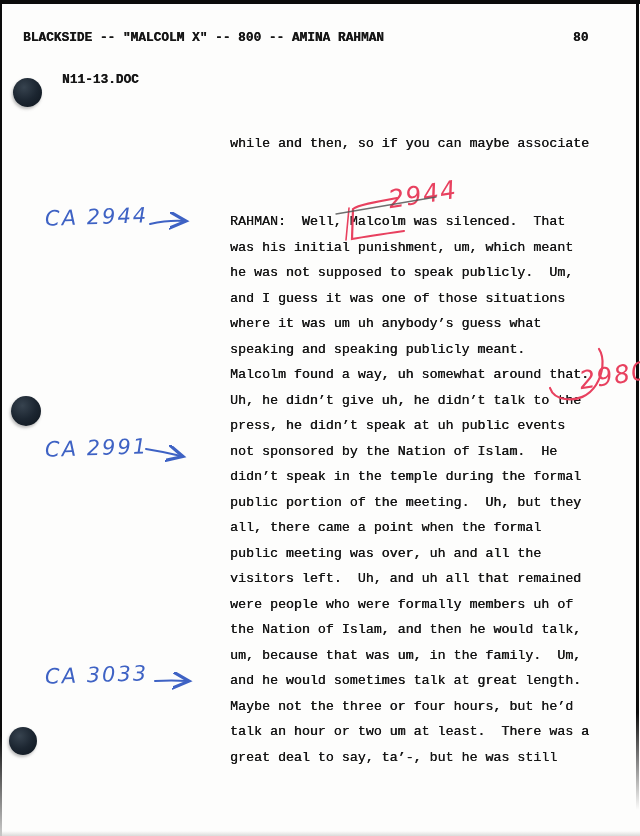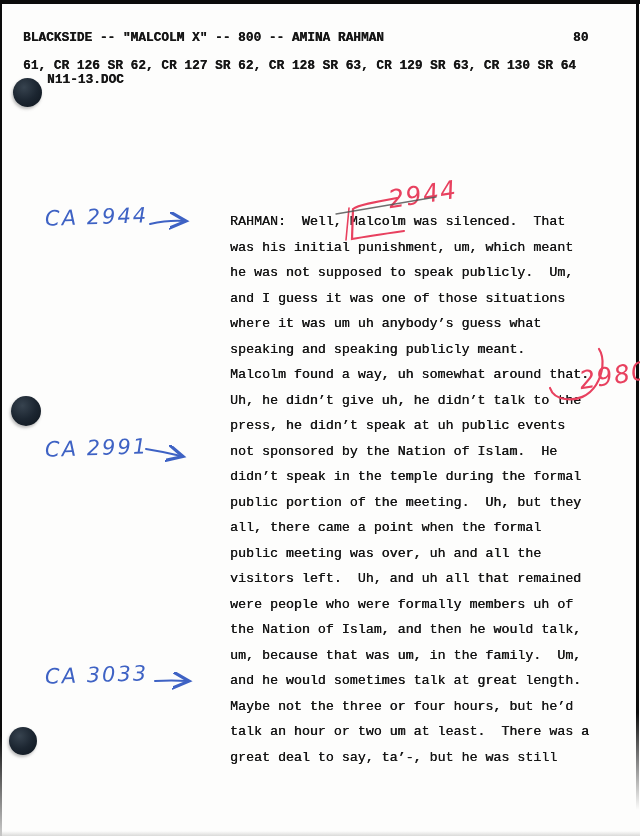--- a/index.html
+++ b/index.html
@@ -30,21 +30,21 @@
     font-family:"Liberation Mono","DejaVu Sans Mono",monospace;
     color:#161616;
     white-space:pre;
     text-shadow:0.35px 0 0 currentColor;
   }
   .hline { font-weight:bold; font-size:12.8px; line-height:14px; }
   .h1 { left:23px;  top:31px; }
   .page-num { left:573px; top:31px; }
   .h2 { left:23px;  top:45px; }
   .h3 { left:23px;  top:59px; }
-  .h4 { left:39px;  top:73px;padding-left:8px; }
+  .h4 { left:54px;  top:73px;padding-left:8px; }
   .typed { font-size:13.3px; line-height:25.5px; }
   .typed > div { white-space:pre; }
   .intro  { left:230px; top:131px; }
   .rahman { left:230px; top:209px; }
 
   
   .hw {
     position:absolute;
     font-family:"DejaVu Sans", sans-serif;
     font-style:italic;
@@ -76,24 +76,23 @@
 
 <div class="page">
 
   <div class="edge edge-top"></div>
   <div class="edge edge-left"></div>
   <div class="edge edge-right"></div>
   <div class="edge edge-bottom"></div>
 
   <div class="hline h1">BLACKSIDE -- "MALCOLM X" -- 800 -- AMINA RAHMAN</div>
   <div class="hline page-num">80</div>
-  <div class="hline h3">61, CR 126 SR 62, CR 127 SR 62, CR 128 SR 63, CR 129 SR 63, CR 130 SR 64</div>
   <div class="hline h4">N11-13.DOC</div>
 
-  <div class="typed intro"></div>
+  <div class="typed intro"><div>while and then, so if you can maybe associate</div></div>
   <div class="typed rahman"><div>RAHMAN:  Well, Malcolm was silenced.  That</div><div>was his initial punishment, um, which meant</div><div>he was not supposed to speak publicly.  Um,</div><div>and I guess it was one of those situations</div><div>where it was um uh anybody’s guess what</div><div>speaking and speaking publicly meant.</div><div>Malcolm found a way, uh somewhat around that.</div><div>Uh, he didn’t give uh, he didn’t talk to the</div><div>press, he didn’t speak at uh public events</div><div>not sponsored by the Nation of Islam.  He</div><div>didn’t speak in the temple during the formal</div><div>public portion of the meeting.  Uh, but they</div><div>all, there came a point when the formal</div><div>public meeting was over, uh and all the</div><div>visitors left.  Uh, and uh all that remained</div><div>were people who were formally members uh of</div><div>the Nation of Islam, and then he would talk,</div><div>um, because that was um, in the family.  Um,</div><div>and he would sometimes talk at great length.</div><div>Maybe not the three or four hours, but he’d</div><div>talk an hour or two um at least.  There was a</div><div>great deal to say, ta’-, but he was still</div></div>
 
   <span class="hw blue ann1">CA 2944</span>
   <span class="hw blue ann2">CA 2991</span>
   <span class="hw blue ann3">CA 3033</span>
 
   <span class="hw red r1">2944</span>
   <span class="hw red r2">2980</span>
 
   <svg class="ink-overlay" viewBox="0 0 640 836">

